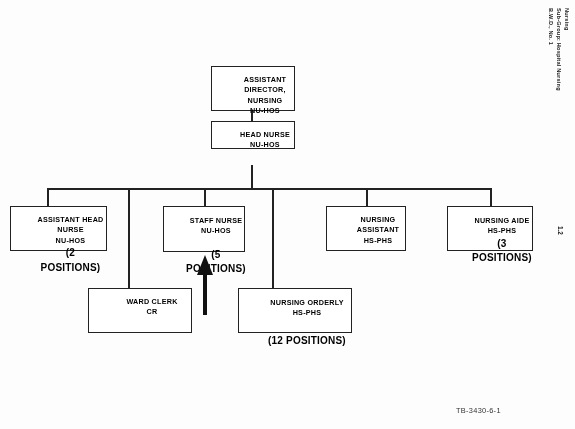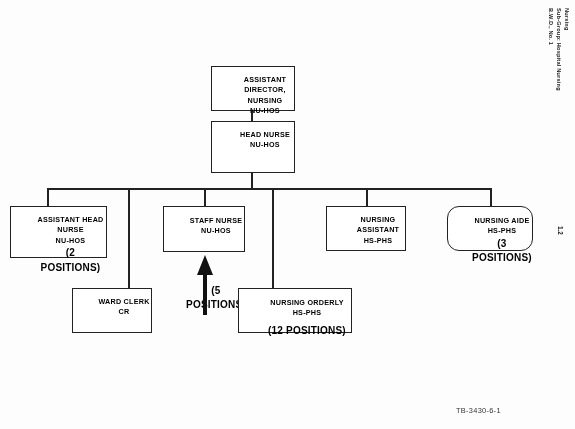--- a/index.html
+++ b/index.html
@@ -116,59 +116,59 @@
   <div class="line-v" style="left:128px; top:188px; height:100px;"></div>
   <div class="line-v" style="left:272px; top:188px; height:100px;"></div>
 
   <div class="node pad-top" style="left:211px; top:66px; width:84px; height:45px;">
     <div class="title">ASSISTANT
 DIRECTOR,
 NURSING
 NU-HOS</div>
   </div>
 
-  <div class="node pad-top" style="left:211px; top:121px; width:84px; height:52px;">
+  <div class="node pad-top" style="left:211px; top:121px; width:84px; height:28px;">
     <div class="title">HEAD NURSE
 NU-HOS</div>
   </div>
 
-  <div class="node pad-top" style="left:10px; top:206px; width:97px; height:52px;">
+  <div class="node pad-top" style="left:10px; top:206px; width:97px; height:45px;">
     <div class="title">ASSISTANT HEAD
 NURSE
 NU-HOS</div>
     <div class="positions">(2 POSITIONS)</div>
   </div>
 
-  <div class="node pad-top2" style="left:163px; top:206px; width:82px; height:46px;gap:36px;">
+  <div class="node pad-top2" style="left:163px; top:206px; width:82px; height:46px;">
     <div class="title">STAFF NURSE
 NU-HOS</div>
     <div class="positions" style="margin-top:11px;">(5 POSITIONS)</div>
   </div>
 
   <div class="node pad-top" style="left:326px; top:206px; width:80px; height:45px;">
     <div class="title">NURSING
 ASSISTANT
 HS-PHS</div>
   </div>
 
-  <div class="node pad-top2" style="left:447px; top:206px; width:86px; height:45px;border-radius:12px;">
+  <div class="node pad-top2" style="left:447px; top:206px; width:86px; height:45px;">
     <div class="title">NURSING AIDE
 HS-PHS</div>
     <div class="positions" style="">(3 POSITIONS)</div>
   </div>
 
-  <div class="node pad-top" style="left:72px; top:288px; width:80px; height:45px;">
+  <div class="node pad-top" style="left:88px; top:288px; width:104px; height:45px;">
     <div class="title">WARD CLERK
 CR</div>
   </div>
 
   <div class="node pad-top2" style="left:238px; top:288px; width:114px; height:45px;">
     <div class="title">NURSING ORDERLY
 HS-PHS</div>
-    <div class="positions" style="margin-top:5px;">(12 POSITIONS)</div>
+    <div class="positions" style="margin-top:15px;">(12 POSITIONS)</div>
   </div>
 
   <div class="arrow" style="left:196px; top:255px; width:18px; height:60px;">
     <svg width="18" height="60" viewBox="0 0 18 60" xmlns="http://www.w3.org/2000/svg">
       <polygon points="9,0 17,20 11,20 11,60 7,60 7,20 1,20" fill="#111111"></polygon>
     </svg>
   </div>
 
   <div class="margin-text" style="left:570px; top:8px;">Nursing</div>
   <div class="margin-text" style="left:562px; top:8px;">Sub-Group:  Hospital Nursing</div>

